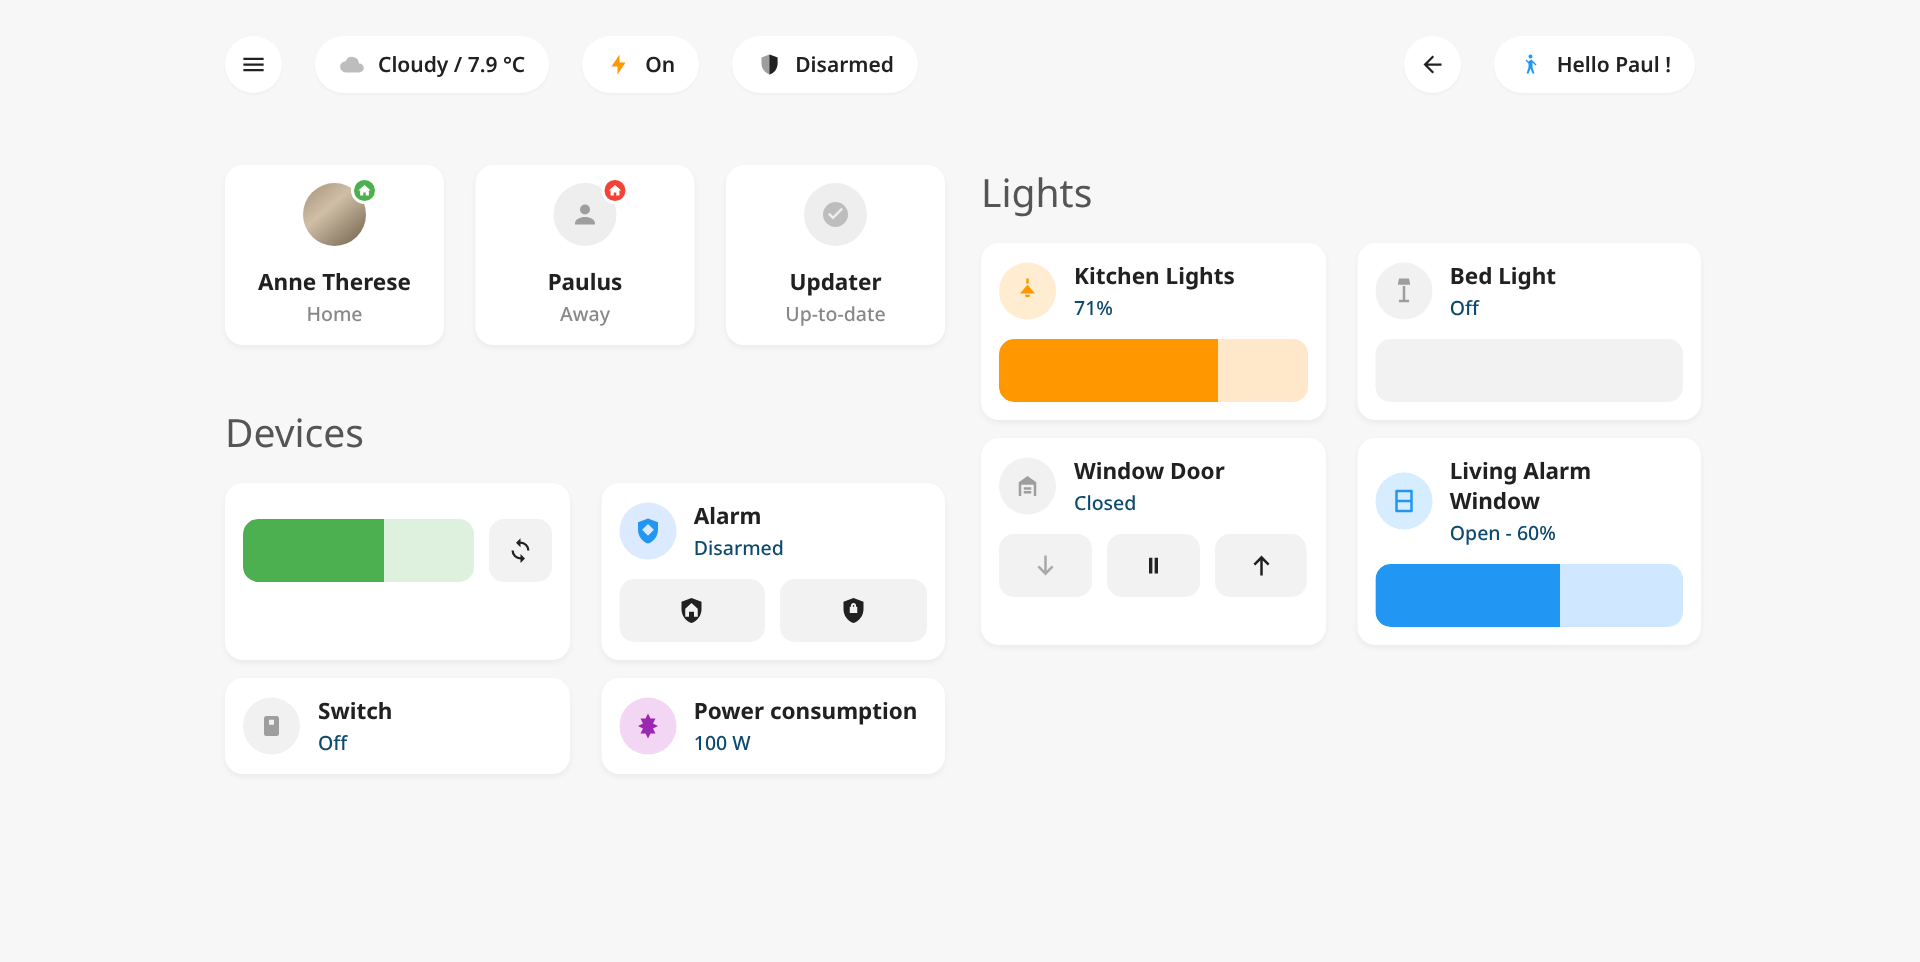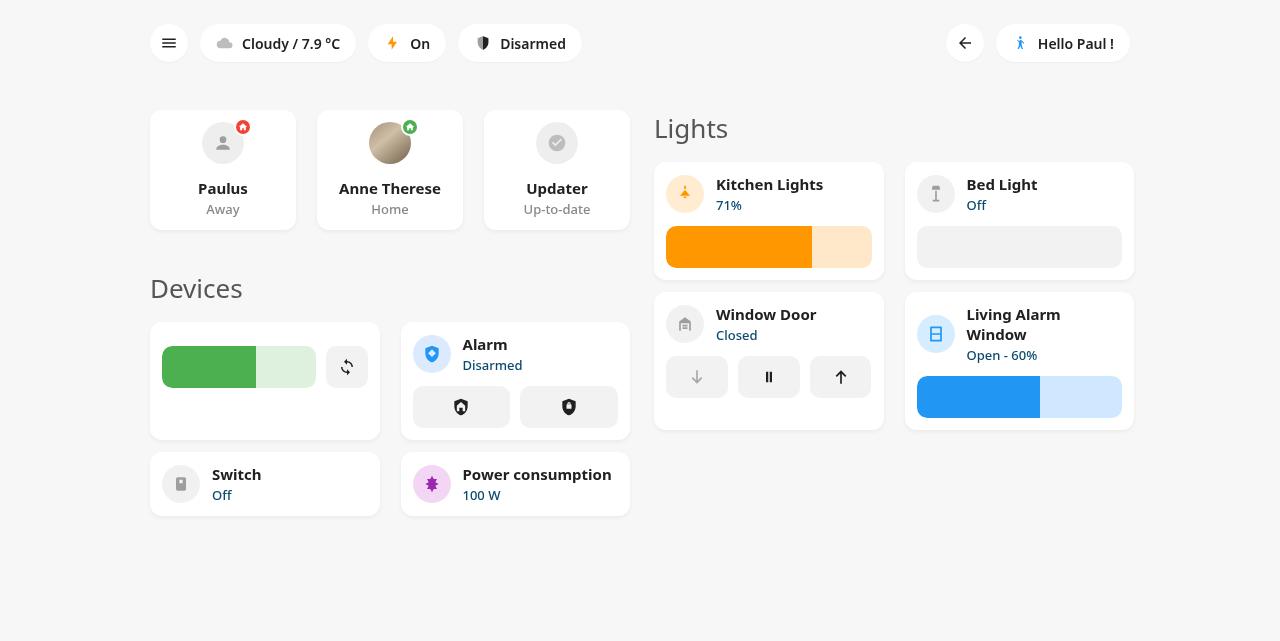--- a/index.html
+++ b/index.html
@@ -10,21 +10,21 @@
     width: 1280px;
     min-height: 641px;
   }
   .header-row {
     display: flex;
     align-items: center;
     justify-content: space-between;
     padding: 24px 150px 0 150px;
     margin-bottom: 48px;
   }
-  .pill-group { display: flex; gap: 12px; align-items: center; }
+  .pill-group { display: flex; gap: 22px; align-items: center; }
   .pill {
     background: #fff;
     border-radius: 40px;
     height: 38px;
     display: inline-flex;
     align-items: center;
     padding: 0 16px;
     gap: 8px;
     font-size: 14px;
     font-weight: 600;
@@ -193,52 +193,52 @@
 </div>
 
 <div class="main">
 
   <div class="colA">
 
 
     <div class="row">
       <div class="card glance">
         <div class="avatar-wrap">
-          <div class="avatar">
-            <svg width="20" height="20" viewBox="0 0 24 24">
-                <path fill="#9e9e9e" d="M12 12a4 4 0 1 0 0-8 4 4 0 0 0 0 8m0 2c-4 0-8 2-8 5v1h16v-1c0-3-4-5-8-5Z"></path>
-              </svg>
-          </div>
-          <div class="badge" style="background:#f44336">
-            <svg width="10" height="10" viewBox="0 0 24 24">
-                <path fill="#fff" d="M12 3 2 12h3v8h5v-5h4v5h5v-8h3L12 3Z"></path>
-              </svg>
-          </div>
-        </div>
-        <div class="name">Paulus</div>
-        <div class="sub">Away</div>
-      </div>
-
-      <div class="card glance">
-        <div class="avatar-wrap">
           <div class="avatar photo"></div>
           <div class="badge" style="background:#4caf50">
             <svg width="10" height="10" viewBox="0 0 24 24">
                 <path fill="#fff" d="M12 3 2 12h3v8h5v-5h4v5h5v-8h3L12 3Z"></path>
               </svg>
           </div>
         </div>
         <div class="name">Anne Therese</div>
         <div class="sub">Home</div>
       </div>
 
       <div class="card glance">
         <div class="avatar-wrap">
           <div class="avatar">
             <svg width="20" height="20" viewBox="0 0 24 24">
+                <path fill="#9e9e9e" d="M12 12a4 4 0 1 0 0-8 4 4 0 0 0 0 8m0 2c-4 0-8 2-8 5v1h16v-1c0-3-4-5-8-5Z"></path>
+              </svg>
+          </div>
+          <div class="badge" style="background:#f44336">
+            <svg width="10" height="10" viewBox="0 0 24 24">
+                <path fill="#fff" d="M12 3 2 12h3v8h5v-5h4v5h5v-8h3L12 3Z"></path>
+              </svg>
+          </div>
+        </div>
+        <div class="name">Paulus</div>
+        <div class="sub">Away</div>
+      </div>
+
+      <div class="card glance">
+        <div class="avatar-wrap">
+          <div class="avatar">
+            <svg width="20" height="20" viewBox="0 0 24 24">
                 <path fill="#bdbdbd" d="M12 2a10 10 0 1 0 0 20 10 10 0 0 0 0-20m-2 14-4-4 1.4-1.4L10 13.2l6.6-6.6L18 8l-8 8Z"></path>
               </svg>
           </div>
         </div>
         <div class="name">Updater</div>
         <div class="sub">Up-to-date</div>
       </div>
     </div>
 
     <div class="section-title" style="margin-top:28px">Devices</div>

